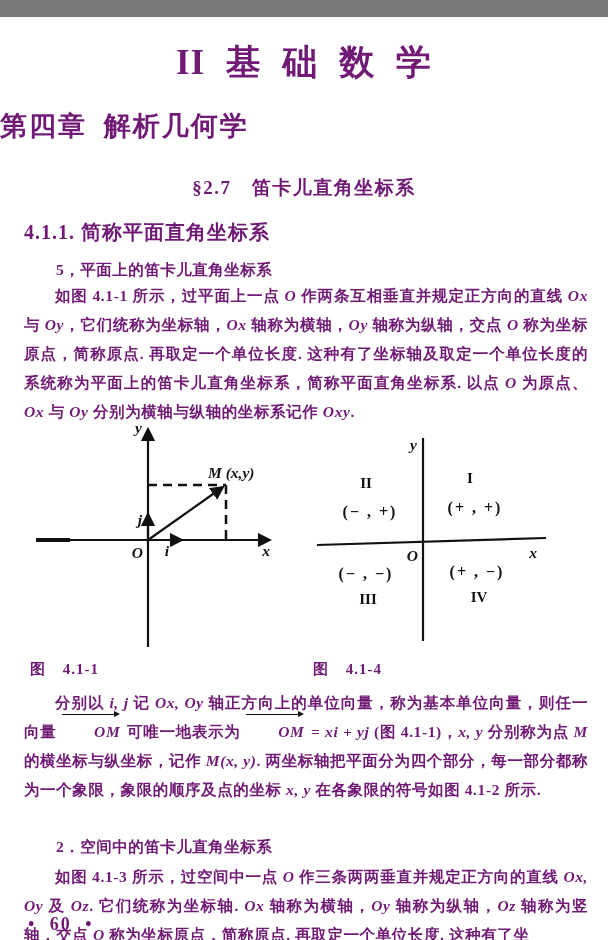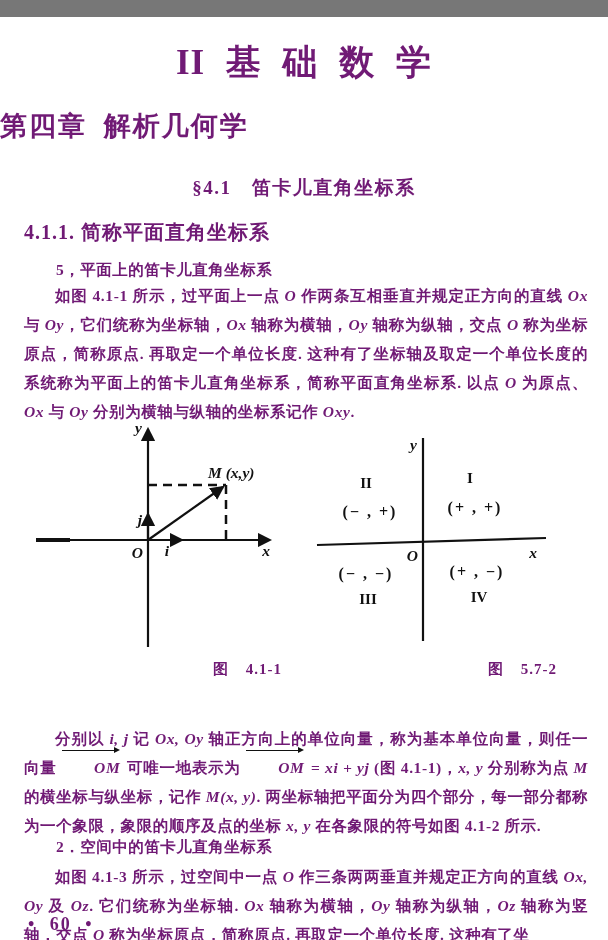--- a/index.html
+++ b/index.html
@@ -44,40 +44,40 @@
   .item2{top:820px;}
   .para{
     left:24px;width:564px;
     font-size:15.5px;font-weight:600;
     line-height:29px;
     text-align:justify;
     text-indent:2em;
     letter-spacing:0.6px;
   }
   .p1{top:264px;}
-  .p2{top:707px;}
+  .p2{top:671px;}
   .p3{top:845px;}
   .i{font-style:italic;font-family:"Liberation Serif","DejaVu Serif",serif;}
   .vec{
     position:relative;display:inline-block;
     font-style:italic;padding:0 2px;
   }
   .vec::before{
     content:"";position:absolute;left:1px;right:5px;top:-3px;
     border-top:1.7px solid #111;
   }
   .vec::after{
     content:"";position:absolute;right:-1px;top:-6.5px;
     width:0;height:0;
     border:3.5px solid transparent;border-left:6px solid #111;
   }
   .fig-caption{
     top:643px;
     font-size:15px;font-weight:bold;
-    text-align:right;word-spacing:12px;letter-spacing:1px;
+    text-align:left;word-spacing:12px;letter-spacing:1px;
   }
   .cap1{left:30px;width:252px;}
   .cap2{left:313px;width:244px;}
   .footer{
     top:897px;left:28px;
     font-size:18px;font-weight:bold;
     letter-spacing:2px;word-spacing:7px;
   }
   svg{display:block;}
   svg .axis{stroke:#111;stroke-width:2.2;fill:none;}
@@ -92,21 +92,21 @@
   svg .quad{font-size:15px;}
   svg .sign{font-size:16px;letter-spacing:2px;}
 </style>
 </head>
 <body>
 
 <div class="page">
 
   <div class="abs part-title">II 基 础 数 学</div>
   <div class="abs chapter-title">第四章 解析几何学</div>
-  <div class="abs section-title">§4.1 笛卡儿直角坐标系</div>
+  <div class="abs section-title">§2.7 笛卡儿直角坐标系</div>
   <div class="abs subsection-title">4.1.1. 简称平面直角坐标系</div>
 
   <div class="abs list-item item1">5，平面上的笛卡儿直角坐标系</div>
 
   <div class="abs para p1"><span>如图 4.1-1 所示，过平面上一点 </span><span class="i">O</span><span> 作两条互相垂直并规定正方向的直线 </span><span class="i">Ox</span><span> 与 </span><span class="i">Oy</span><span>，它们统称为坐标轴，</span><span class="i">Ox</span><span> 轴称为横轴，</span><span class="i">Oy</span><span> 轴称为纵轴，交点 </span><span class="i">O</span><span> 称为坐标原点，简称原点. 再取定一个单位长度. 这种有了坐标轴及取定一个单位长度的系统称为平面上的笛卡儿直角坐标系，简称平面直角坐标系. 以点 </span><span class="i">O</span><span> 为原点、</span><span class="i">Ox</span><span> 与 </span><span class="i">Oy</span><span> 分别为横轴与纵轴的坐标系记作 </span><span class="i">Oxy</span><span>.</span></div>
 
   <svg class="abs" style="left:30px;top:398px;" width="252" height="238" viewBox="0 0 252 238">
     <defs>
       <marker id="ah" viewBox="0 0 10 10" refX="8.5" refY="5" markerWidth="6.5" markerHeight="6.5" orient="auto-start-reverse">
         <path d="M0,0 L10,5 L0,10 z" fill="#111"></path>
@@ -142,21 +142,21 @@
     <text class="mlab" x="105" y="131" text-anchor="end">O</text>
     <text class="quad" x="53" y="58" text-anchor="middle">II</text>
     <text class="quad" x="157" y="53" text-anchor="middle">I</text>
     <text class="sign" x="57" y="87" text-anchor="middle">(− , +)</text>
     <text class="sign" x="162" y="83" text-anchor="middle">(+ , +)</text>
     <text class="sign" x="53" y="149" text-anchor="middle">(− , −)</text>
     <text class="sign" x="164" y="147" text-anchor="middle">(+ , −)</text>
     <text class="quad" x="55" y="174" text-anchor="middle">III</text>
     <text class="quad" x="166" y="172" text-anchor="middle">IV</text>
   </svg>
-  <div class="abs fig-caption cap2">图 5.7-2</div>
+  <div class="abs fig-caption cap2">图 4.1-4</div>
 
   <div class="abs para p2"><span>分别以 </span><span class="i">i, j</span><span> 记 </span><span class="i">Ox, Oy</span><span> 轴正方向上的单位向量，称为基本单位向量，则任一向量 </span><span class="vec">OM</span><span> 可唯一地表示为 </span><span class="vec">OM</span><span> = </span><span class="i">xi + yj</span><span> (图 4.1-1)，</span><span class="i">x, y</span><span> 分别称为点 </span><span class="i">M</span><span> 的横坐标与纵坐标，记作 </span><span class="i">M(x, y)</span><span>. 两坐标轴把平面分为四个部分，每一部分都称为一个象限，象限的顺序及点的坐标 </span><span class="i">x, y</span><span> 在各象限的符号如图 4.1-2 所示.</span></div>
 
   <div class="abs list-item item2">2．空间中的笛卡儿直角坐标系</div>
 
   <div class="abs para p3"><span>如图 4.1-3 所示，过空间中一点 </span><span class="i">O</span><span> 作三条两两垂直并规定正方向的直线 </span><span class="i">Ox, Oy</span><span> 及 </span><span class="i">Oz</span><span>. 它们统称为坐标轴. </span><span class="i">Ox</span><span> 轴称为横轴，</span><span class="i">Oy</span><span> 轴称为纵轴，</span><span class="i">Oz</span><span> 轴称为竖轴，交点 </span><span class="i">O</span><span> 称为坐标原点，简称原点. 再取定一个单位长度. 这种有了坐</span></div>
 
   <div class="abs footer">• 60 •</div>
 
 </div>

